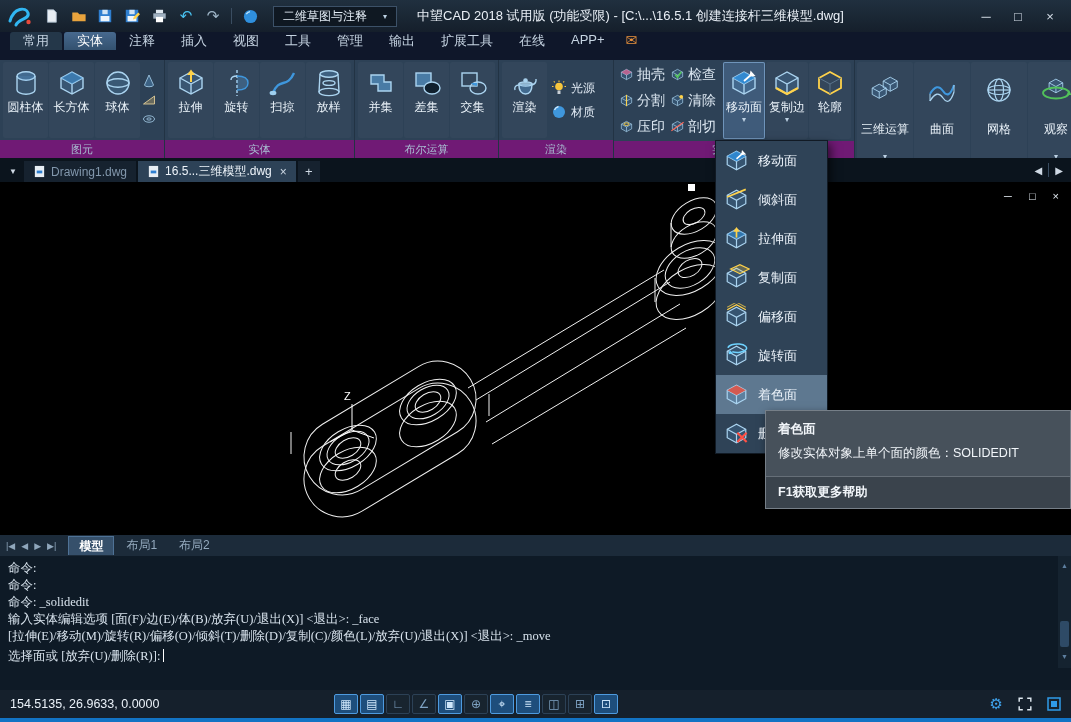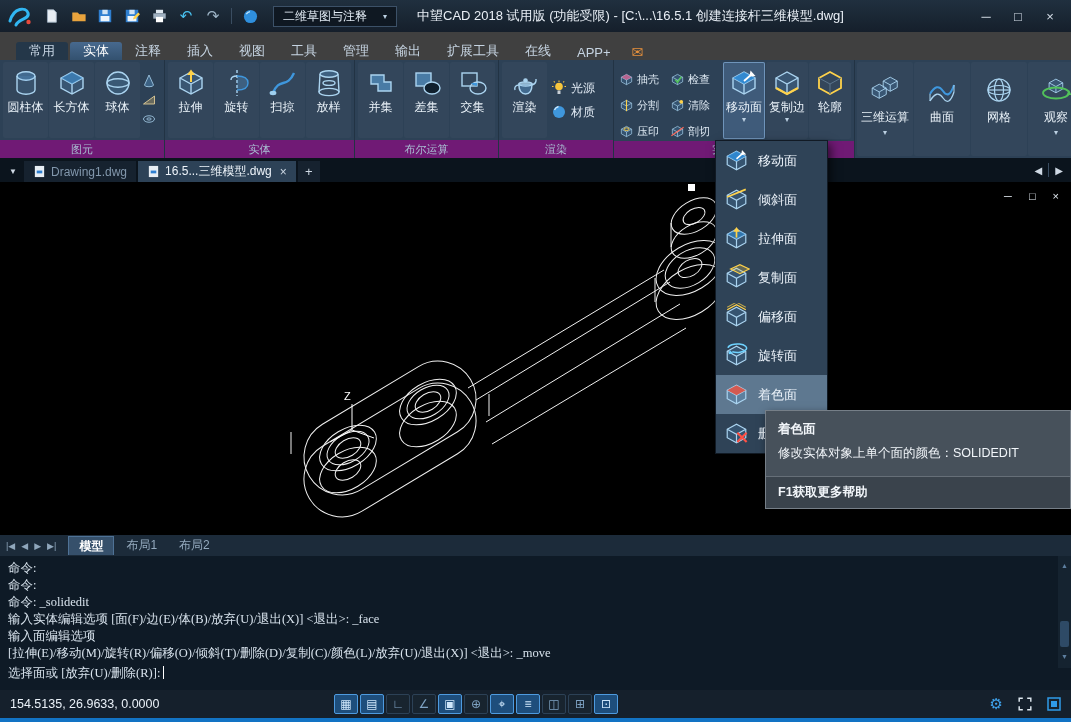--- a/index.html
+++ b/index.html
@@ -11,46 +11,46 @@
 .qat{display:flex;align-items:center;gap:9px;margin-left:6px}
 .qi{width:18px;height:18px;display:flex;align-items:center;justify-content:center}
 .qsep{width:1px;height:16px;background:#3a4d61}
 .glyph-undo{color:#49c3f2;font-size:15px}
 .glyph-redo{color:#9fb6c8;font-size:15px}
 .ws{display:flex;align-items:center;gap:16px;background:#0f1822;border:1px solid #3c5168;height:21px;padding:0 9px;margin-left:10px;color:#e2ebf4;font-size:12px}
 .titletext{margin-left:16px;color:#e9eff6;font-size:13px;white-space:nowrap;overflow:hidden}
 .winbtns{margin-left:auto;display:flex;gap:2px}
 .winbtn{width:30px;height:22px;display:flex;align-items:center;justify-content:center;color:#d5dee8;font-size:13px}
 
-.tabrow{top:32px;height:28px;background:#404040;display:flex;align-items:flex-end;padding-left:16px}
+.tabrow{top:32px;height:28px;background:#0f172a;display:flex;align-items:flex-start;padding-left:10px}
 .rtab{display:flex;align-items:center;padding:0 13px;color:#c6d4e2;font-size:13px}
 .rtab.first{background:#243749;border-radius:3px 3px 0 0;margin-right:2px}
 .rtab.active{background:linear-gradient(#47698e,#33516f);color:#fff;border-radius:3px 3px 0 0}
 .envl{display:flex;align-items:center;margin-left:8px;color:#e8913c;font-size:14px}
 
 .ribbon{top:60px;height:98px;background:#2d4156;display:flex}
 .panel{display:flex;flex-direction:column;border-right:1px solid #223344;height:100%}
 .pbody{flex:1;display:flex;align-items:stretch;padding:2px 3px;gap:1px}
 .plabel{height:18px;display:flex;align-items:center;justify-content:center;background:#701a75;color:#a9bed2;font-size:11px}
 .bb{width:45px;display:flex;flex-direction:column;align-items:center;padding-top:5px;gap:2px;color:#e9f1f8;font-size:12px;border-radius:2px;background:rgba(255,255,255,.03)}
 .bb.pressed{background:#3f5b7a;box-shadow:inset 0 0 0 1px #6f94ba}
 .bb.face{width:42px}
 .ic{width:32px;height:32px;flex:none}
 .cap{line-height:13px;text-align:center}
 .caret{font-size:8px;color:#bcd0e2;line-height:7px}
 .minicol{width:20px;display:flex;flex-direction:column;justify-content:center;gap:3px}
 .mi{width:16px;height:16px}
 .segrid{display:grid;grid-template-columns:50px 50px;grid-auto-rows:25px;align-content:center;gap:1px;padding:0 2px}
-.sei{display:flex;align-items:flex-end;gap:3px;color:#dde8f2;font-size:11px}
+.sei{display:flex;align-items:center;gap:3px;color:#dde8f2;font-size:14px}
 .sei .sic{width:15px;height:15px;flex:none}
 .rencol{width:62px;display:flex;flex-direction:column;justify-content:center;gap:7px;padding-left:3px}
 .reni{display:flex;align-items:center;gap:4px;font-size:12px}
 .reni .lic{width:16px;height:16px;flex:none}
 .panel.tall .pbody{padding:2px 2px}
-.bb.tall{width:56px;padding-top:12px;gap:5px}
+.bb.tall{width:56px;padding-top:12px;gap:17px}
 
 .docbar{top:158px;height:24px;background:#0b141d;display:flex;align-items:flex-end;padding-left:4px;gap:2px}
 .dmenu{width:18px;height:21px;display:flex;align-items:center;justify-content:center;color:#cfd9e4;font-size:8px}
 .dtab{display:flex;align-items:center;gap:5px;height:21px;padding:0 9px;background:#16222f;color:#8297ac;font-size:12px}
 .dtab.active{background:#2d4257;color:#eef4fa}
 .dtab .x{margin-left:3px;color:#cdd8e4}
 .dico{width:13px;height:13px;flex:none}
 .dadd{width:22px;height:21px;display:flex;align-items:center;justify-content:center;background:#16222f;color:#cfd9e4;font-size:13px}
 .dchev{margin-left:auto;display:flex;align-items:center;gap:6px;padding-right:8px;color:#cfd9e4;font-size:10px;height:100%}
 .dsep{width:1px;height:14px;background:#3a4d61}
@@ -549,21 +549,20 @@
     <span class="ltab active">模型</span>
     <span class="ltab">布局1</span>
     <span class="ltab">布局2</span>
   </div>
 
   <div class="row cmd">
     <div class="ln">命令:</div>
     <div class="ln">命令:</div>
     <div class="ln">命令: _solidedit</div>
     <div class="ln">输入实体编辑选项 [面(F)/边(E)/体(B)/放弃(U)/退出(X)] &lt;退出&gt;: _face</div>
-    <div class="ln">输入面编辑选项</div>
     <div class="ln">[拉伸(E)/移动(M)/旋转(R)/偏移(O)/倾斜(T)/删除(D)/复制(C)/颜色(L)/放弃(U)/退出(X)] &lt;退出&gt;: _move</div>
     <div class="ln input"><span>选择面或 [放弃(U)/删除(R)]:</span><span class="caret2"></span></div>
     <div class="vscroll">
       <span>▲</span>
       <span class="vthumb"></span>
       <span>▼</span>
     </div>
   </div>
 
   <div class="row statusbar">

